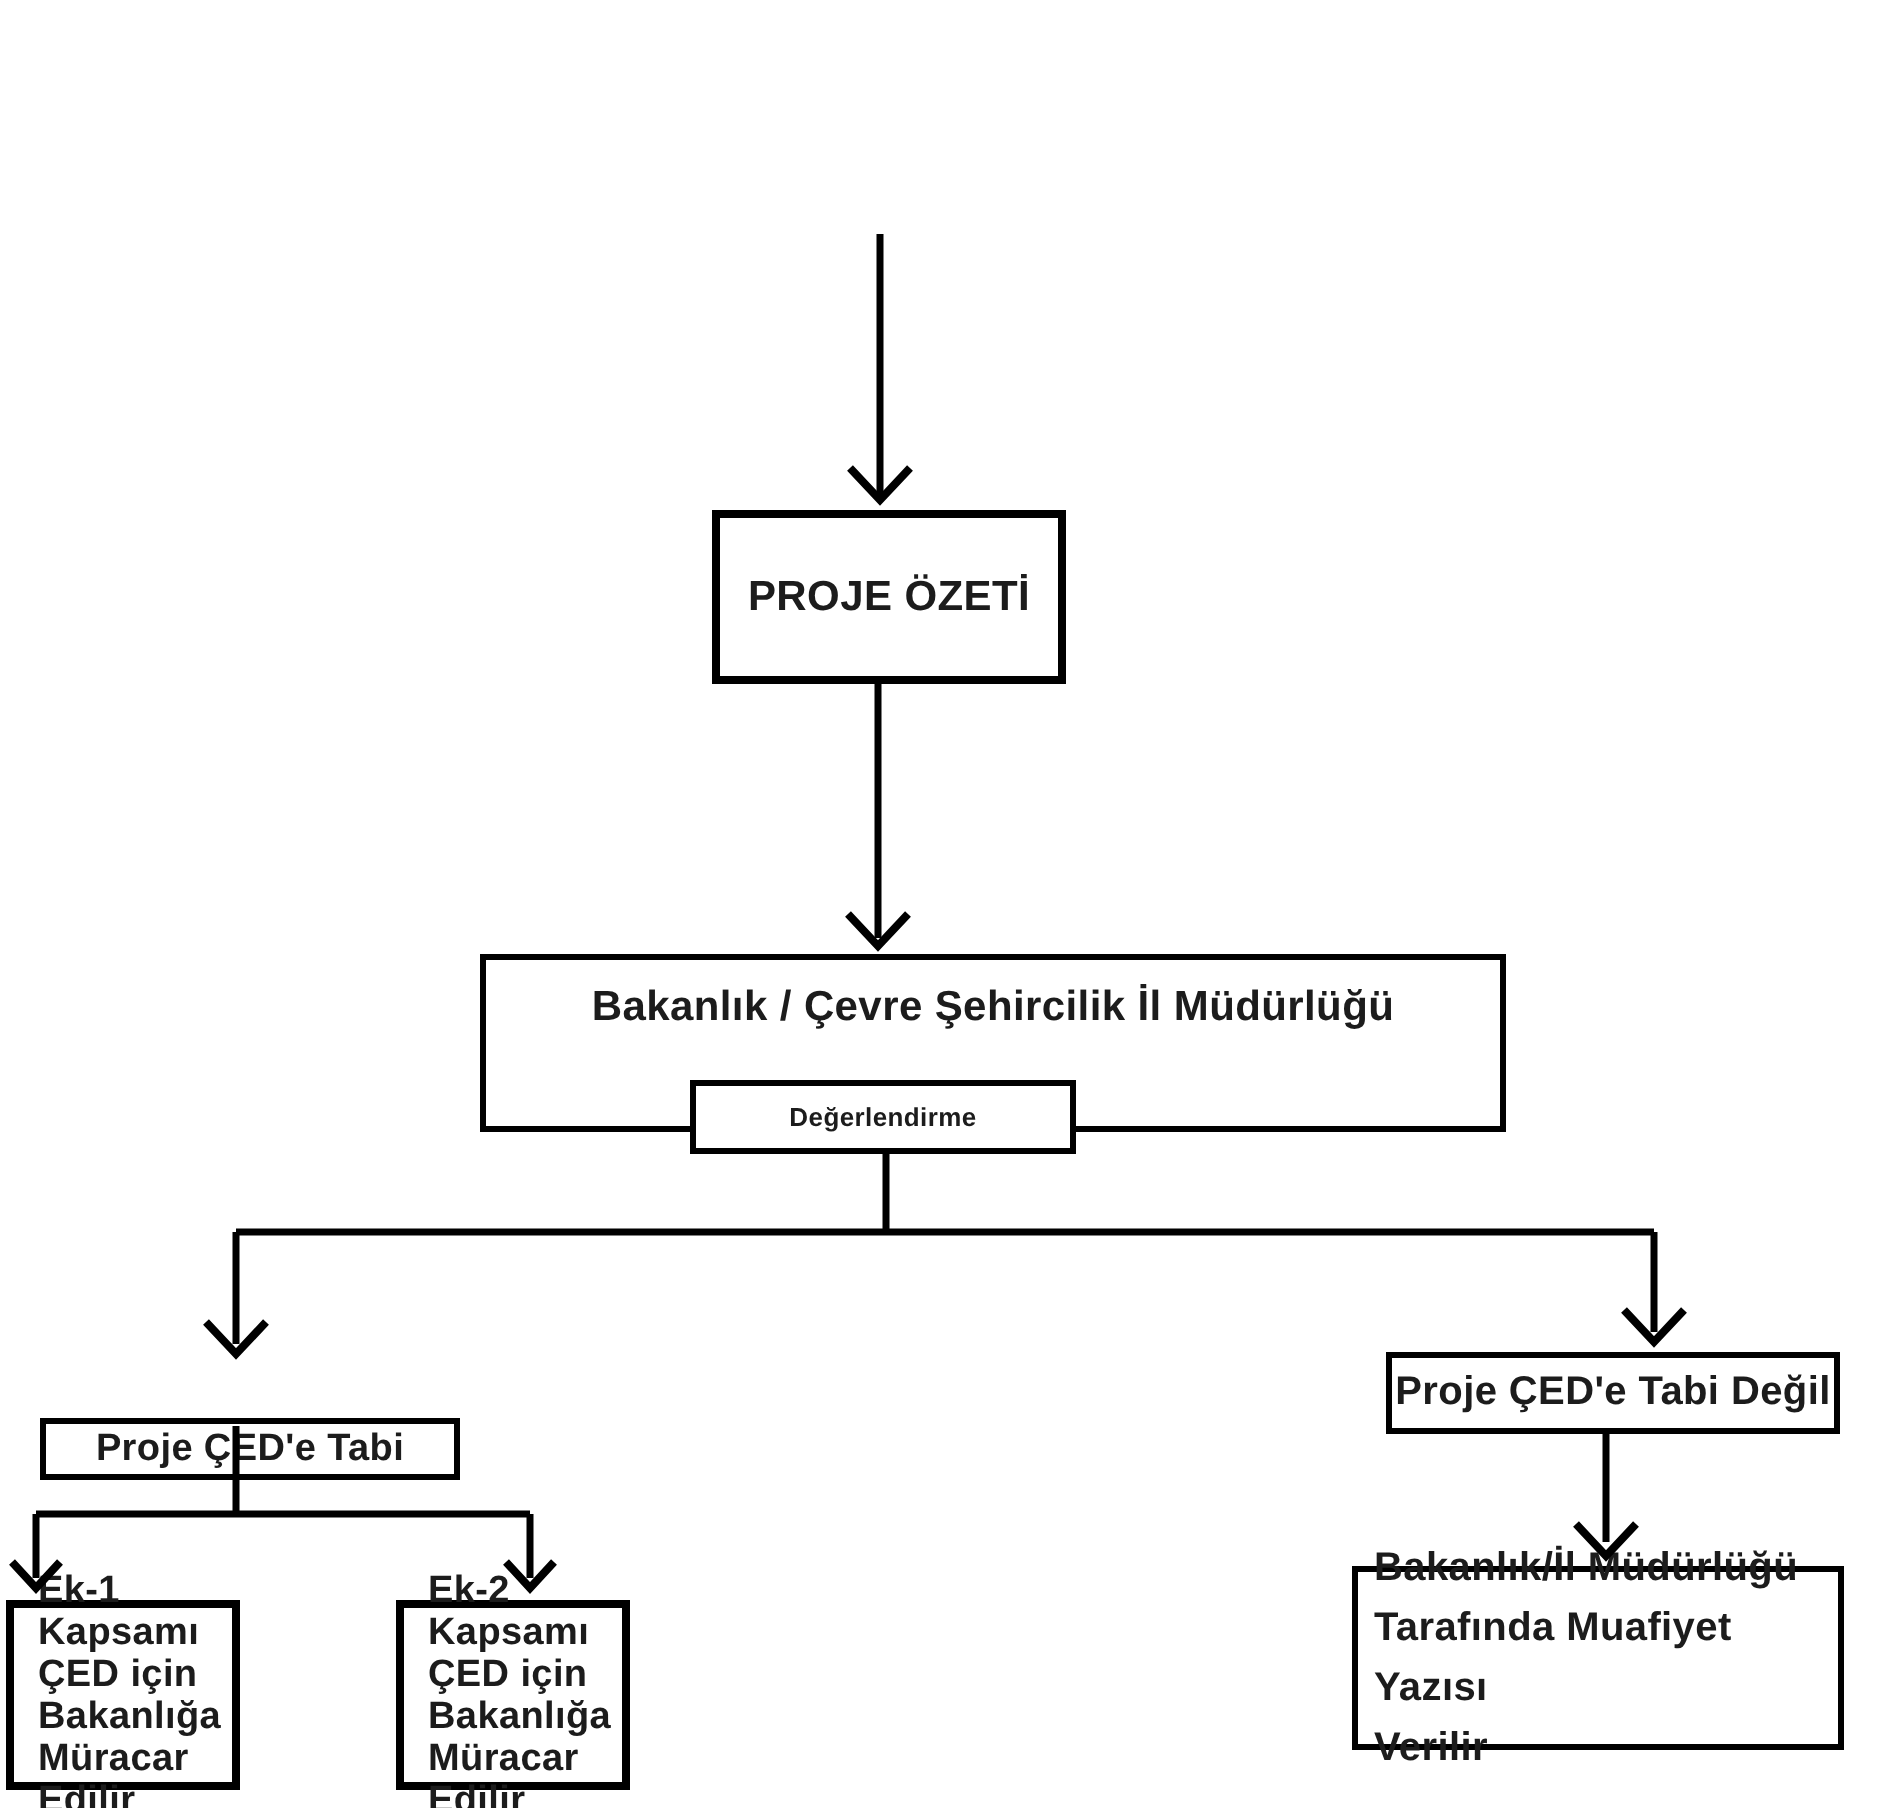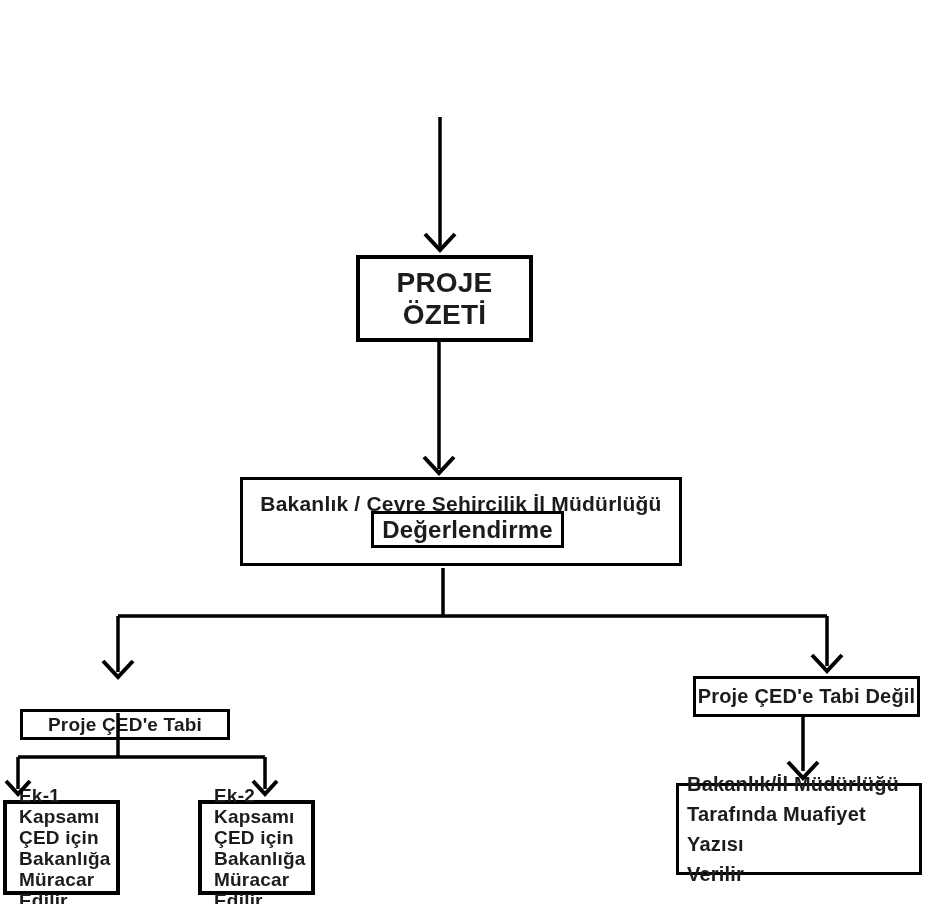--- a/index.html
+++ b/index.html
@@ -27,23 +27,23 @@
     font-weight: bold;
     display: flex;
     align-items: center;
     justify-content: center;
     text-align: center;
     z-index: 2;
     letter-spacing: 0.2px;
   }
   .node .multiline { white-space: pre-line; text-align: left; }
   #n-firms        { left: 225px; top: 23px;  width: 465px; height: 94px; font-size: 20px; }
-  #n-summary      { left: 356px; top: 255px; width: 177px; height: 87px; font-size: 28px; border-width: 4px; }
-  #n-ministry     { left: 240px; top: 477px; width: 442px; height: 89px; font-size: 21px; padding-bottom: 36px; align-items: center; }
-  #n-evaluation   { left: 345px; top: 511px; width: 193px; height: 37px; font-size: 24px; z-index: 4; margin-left: 26px; }
+  #n-summary      { left: 356px; top: 255px; width: 177px; height: 87px; font-size: 21px; border-width: 4px; }
+  #n-ministry     { left: 240px; top: 477px; width: 513px; height: 89px; font-size: 21px; padding-bottom: 36px; align-items: center; }
+  #n-evaluation   { left: 345px; top: 540px; width: 193px; height: 37px; font-size: 13px; z-index: 4; }
   #n-tabi         { left: 20px;  top: 682px; width: 210px; height: 31px; font-size: 19px; margin-top: 27px; }
   #n-tabidegil    { left: 693px; top: 676px; width: 227px; height: 41px; font-size: 20px; text-align: center; }
   #n-ek1, #n-ek2  { width: 117px; height: 95px; font-size: 19px; border-width: 4px;
                     justify-content: flex-start; padding-left: 12px; line-height: 21px; }
   #n-ek1          { left: 3px;   top: 800px; }
   #n-ek2          { left: 198px; top: 800px; }
   #n-exemption    { left: 676px; top: 783px; width: 246px; height: 92px; font-size: 20px;
                     justify-content: flex-start; padding-left: 8px; line-height: 30px; }
   svg line, svg path { stroke: #000000; stroke-width: 3.5; fill: none; }
   svg polyline { stroke: #000000; stroke-width: 4; fill: none; }

